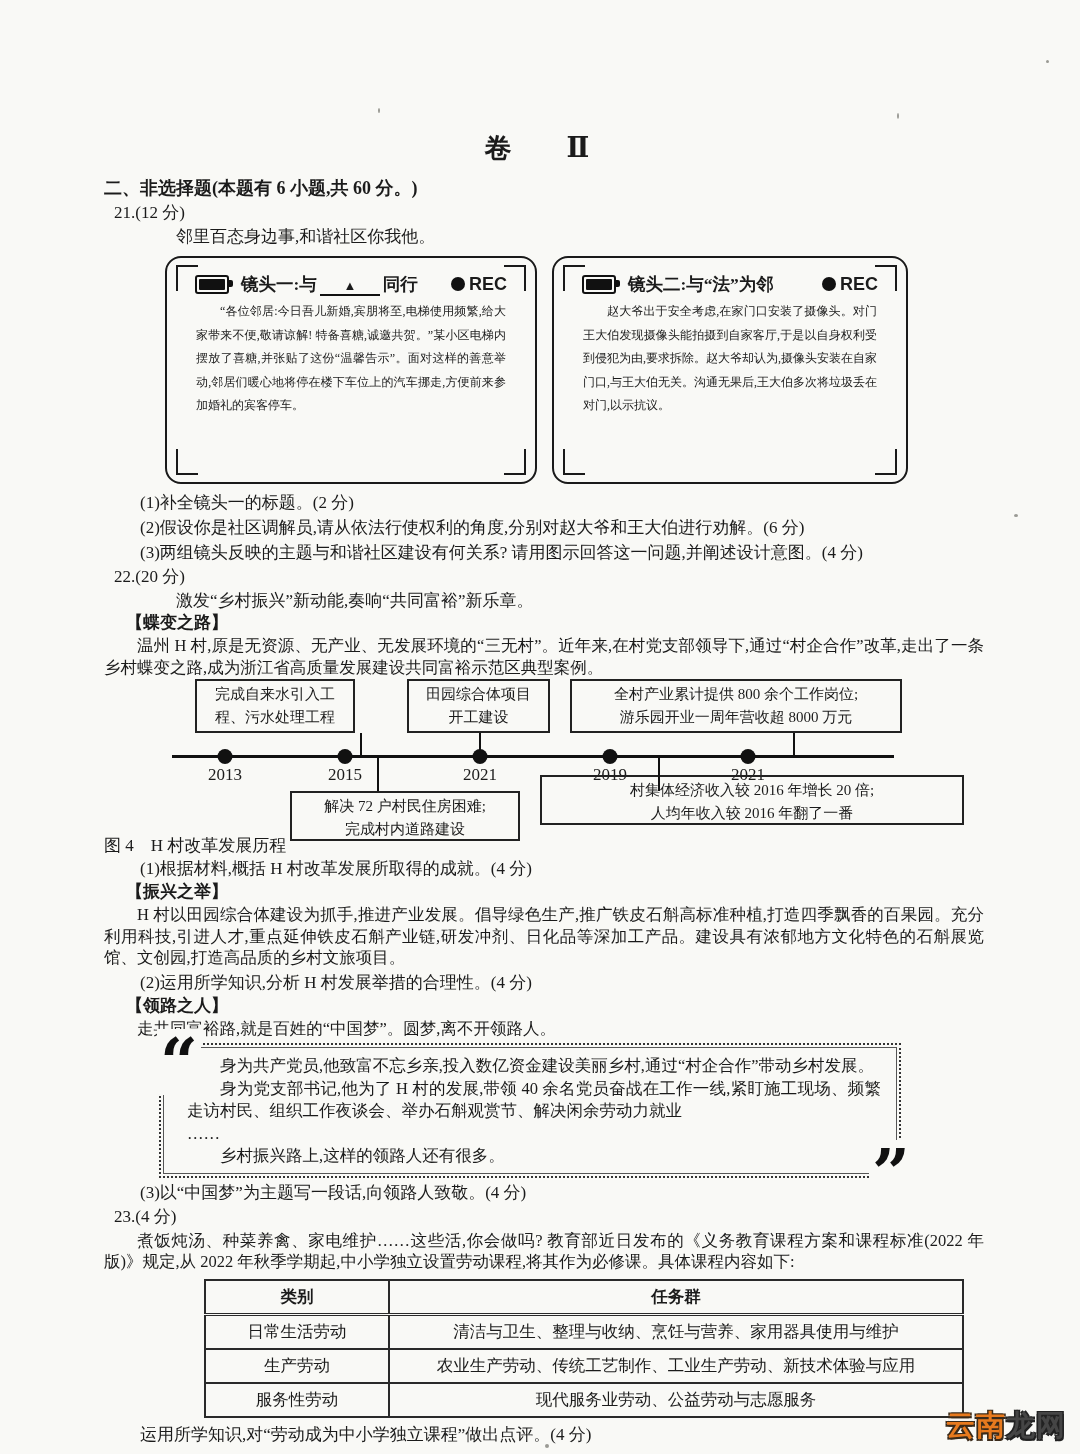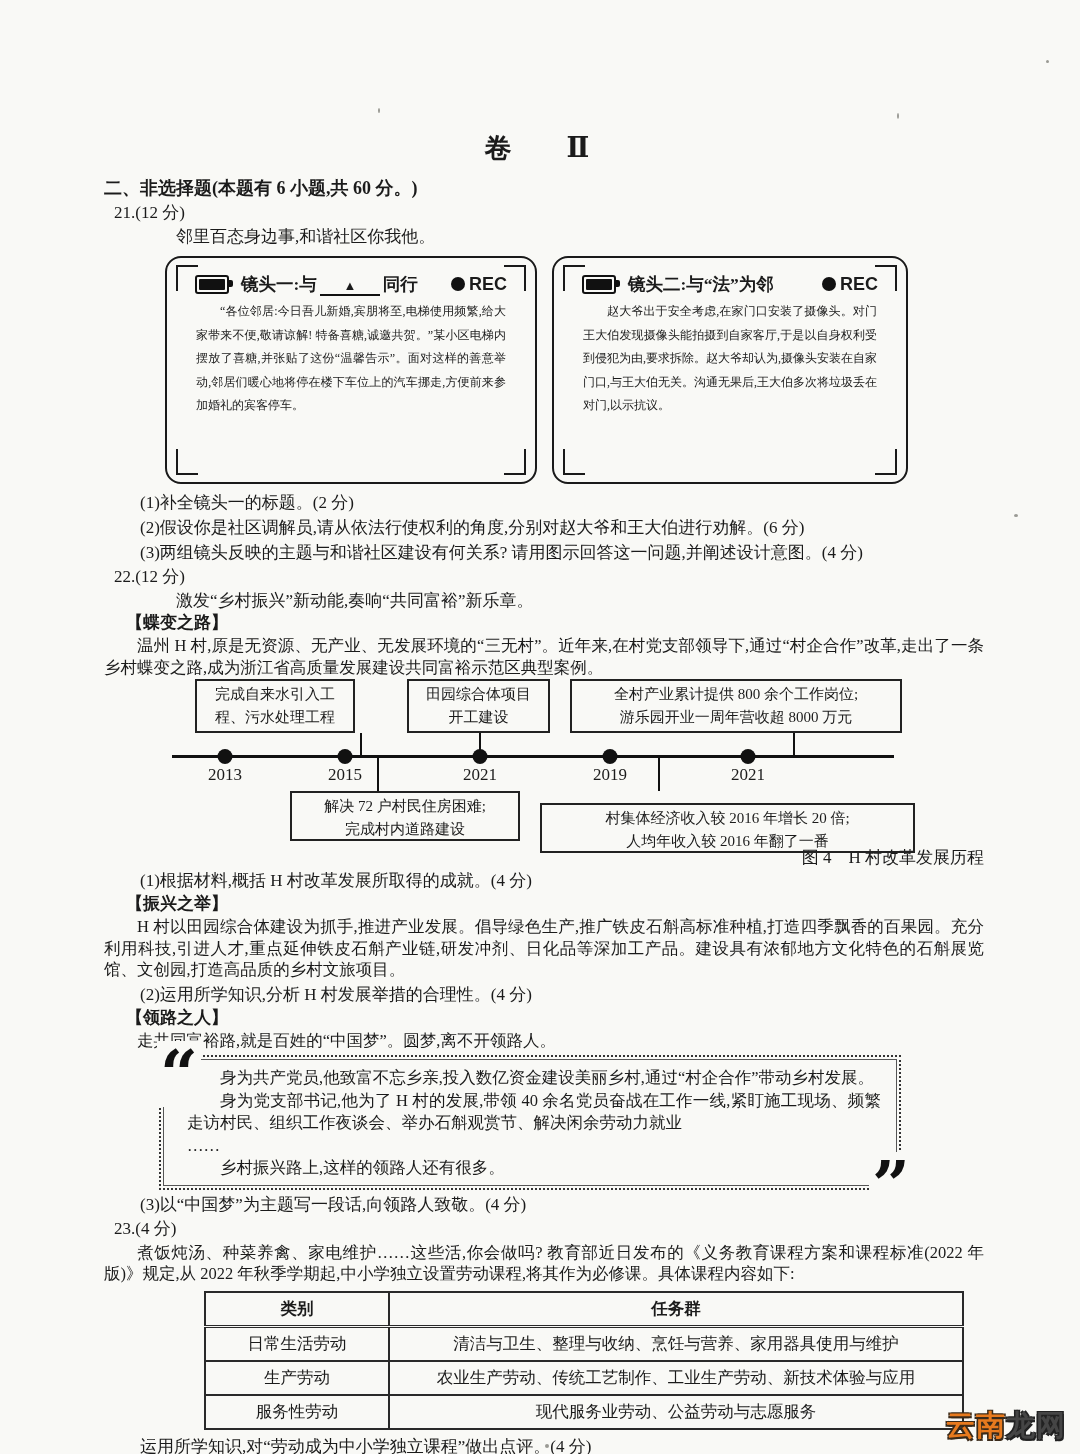--- a/index.html
+++ b/index.html
@@ -41,21 +41,21 @@
   .scene-body{font-size:12px;line-height:23.5px;text-align:justify;text-indent:2em;margin:0 13px;}
 
   
   .figure{position:relative;height:157px;margin-left:38px;width:800px;font-size:15px;}
   .axis{position:absolute;left:30px;top:76px;width:722px;height:2.5px;background:#111;}
   .dot{position:absolute;top:70px;width:15px;height:15px;background:#111;border-radius:50%;transform:translateX(-50%);}
   .year{position:absolute;top:86px;transform:translateX(-50%);font-size:17px;}
   .evt{position:absolute;border:2px solid #222;background:transparent;text-align:center;
        line-height:23px;padding:2px 4px;box-sizing:border-box;}
   .conn{position:absolute;width:2px;background:#111;}
-  .fig-caption{text-align:right;font-size:17px;line-height:20px;margin-top:12px;}
+  .fig-caption{text-align:left;font-size:17px;line-height:20px;margin-top:0;}
 
   
   .quote-wrap{position:relative;margin:4px 0 2px 55px;width:742px;box-sizing:border-box;
               border:2.5px dotted #333;outline:1px solid #555;outline-offset:-5px;
               padding:10px 18px 8px 26px;}
   .quote-wrap .para{font-size:16.5px;line-height:22.5px;margin:0;}
   .qmark{position:absolute;font-family:"DejaVu Serif",serif;font-weight:bold;font-size:66px;
          line-height:1;color:#111;background:#f9f9f6;padding:0 3px;}
   .qmark.open{left:-4px;top:-16px;}
   .qmark.close{right:-14px;bottom:-30px;}
@@ -126,21 +126,21 @@
         </span>
       </div>
       <div class="scene-body">赵大爷出于安全考虑,在家门口安装了摄像头。对门王大伯发现摄像头能拍摄到自家客厅,于是以自身权利受到侵犯为由,要求拆除。赵大爷却认为,摄像头安装在自家门口,与王大伯无关。沟通无果后,王大伯多次将垃圾丢在对门,以示抗议。</div>
     </div>
   </div>
 
   <div class="q-line">(1)补全镜头一的标题。(2 分)</div>
   <div class="q-line">(2)假设你是社区调解员,请从依法行使权利的角度,分别对赵大爷和王大伯进行劝解。(6 分)</div>
   <div class="q-line">(3)两组镜头反映的主题与和谐社区建设有何关系? 请用图示回答这一问题,并阐述设计意图。(4 分)</div>
 
-  <div class="qnum">22.(12 分)</div>
+  <div class="qnum">22.(20 分)</div>
   <div class="intro">激发“乡村振兴”新动能,奏响“共同富裕”新乐章。</div>
   <div class="tag">【蝶变之路】</div>
   <div class="para">温州 H 村,原是无资源、无产业、无发展环境的“三无村”。近年来,在村党支部领导下,通过“村企合作”改革,走出了一条乡村蝶变之路,成为浙江省高质量发展建设共同富裕示范区典型案例。</div>
 
   <div class="figure">
     <div class="axis"></div>
 
     <span class="dot" style="left:83px"></span>
     <span class="dot" style="left:203px"></span>
     <span class="dot" style="left:338px"></span>
@@ -162,21 +162,21 @@
       <div>开工建设</div>
     </div>
     <div class="evt" style="left:428px;top:0;width:332px;height:54px">
       <div>全村产业累计提供 800 余个工作岗位;</div>
       <div>游乐园开业一周年营收超 8000 万元</div>
     </div>
     <div class="evt" style="left:148px;top:112px;width:230px;height:50px">
       <div>解决 72 户村民住房困难;</div>
       <div>完成村内道路建设</div>
     </div>
-    <div class="evt" style="left:398px;top:124px;width:375px;height:50px">
+    <div class="evt" style="left:398px;top:96px;width:424px;height:50px">
       <div>村集体经济收入较 2016 年增长 20 倍;</div>
       <div>人均年收入较 2016 年翻了一番</div>
     </div>
 
     <div class="conn" style="left:218px;top:54px;height:22px"></div>
     <div class="conn" style="left:337px;top:54px;height:22px"></div>
     <div class="conn" style="left:651px;top:54px;height:22px"></div>
     <div class="conn" style="left:235px;top:78px;height:34px"></div>
     <div class="conn" style="left:516px;top:78px;height:34px"></div>
   </div>

